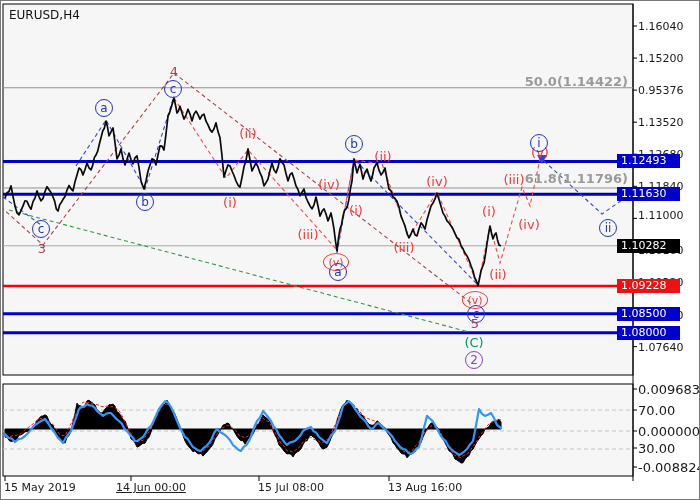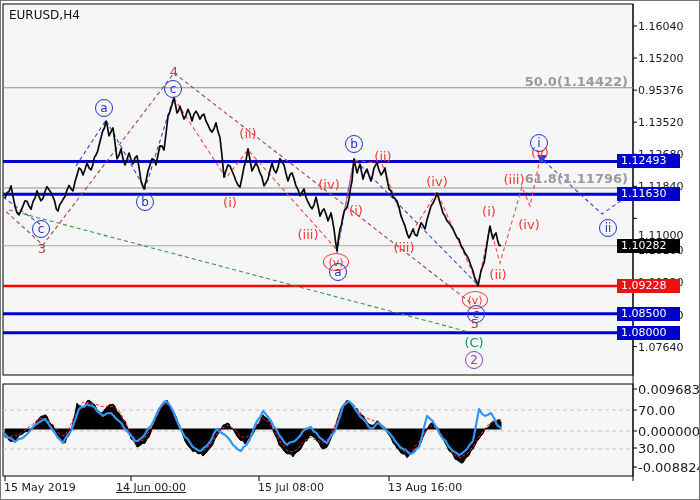--- a/index.html
+++ b/index.html
@@ -92,21 +92,21 @@
   <div class="lbl symbol">EURUSD,H4</div>
   <div class="lbl fib fib50">50.0(1.14422)</div>
   <div class="lbl fib fib618">61.8(1.11796)</div>
   <div id="labels-layer">
       <div class="lbl ticklbl" style="top: 25px;">1.16040</div>
       <div class="lbl ticklbl" style="top: 57.0611px;">1.15200</div>
       <div class="lbl ticklbl" style="top: 89.1221px;">0.95376</div>
       <div class="lbl ticklbl" style="top: 121.183px;">1.13520</div>
       <div class="lbl ticklbl" style="top: 153.244px;">1.12680</div>
       <div class="lbl ticklbl" style="top: 185.305px;">1.11840</div>
-      <div class="lbl ticklbl" style="top: 234px;">1.11000</div>
+      <div class="lbl ticklbl" style="top: 214px;">1.11000</div>
       <div class="lbl ticklbl" style="top: 249.427px;">1.10160</div>
       <div class="lbl ticklbl" style="top: 281.489px;">1.09320</div>
       <div class="lbl ticklbl" style="top: 313.55px;">1.08480</div>
       <div class="lbl ticklbl" style="top: 345.611px;">1.07640</div>
       <div class="lbl indlbl" style="top: 388px;">0.009683</div>
       <div class="lbl indlbl" style="top: 409px;">70.00</div>
       <div class="lbl indlbl" style="top: 430px;">0.000000</div>
       <div class="lbl indlbl" style="top: 447px;">30.00</div>
       <div class="lbl indlbl" style="top: 466px;">-0.008824</div>
       <div class="lbl badge" style="top: 160.382px; background: rgb(0, 0, 204);">1.12493</div>

